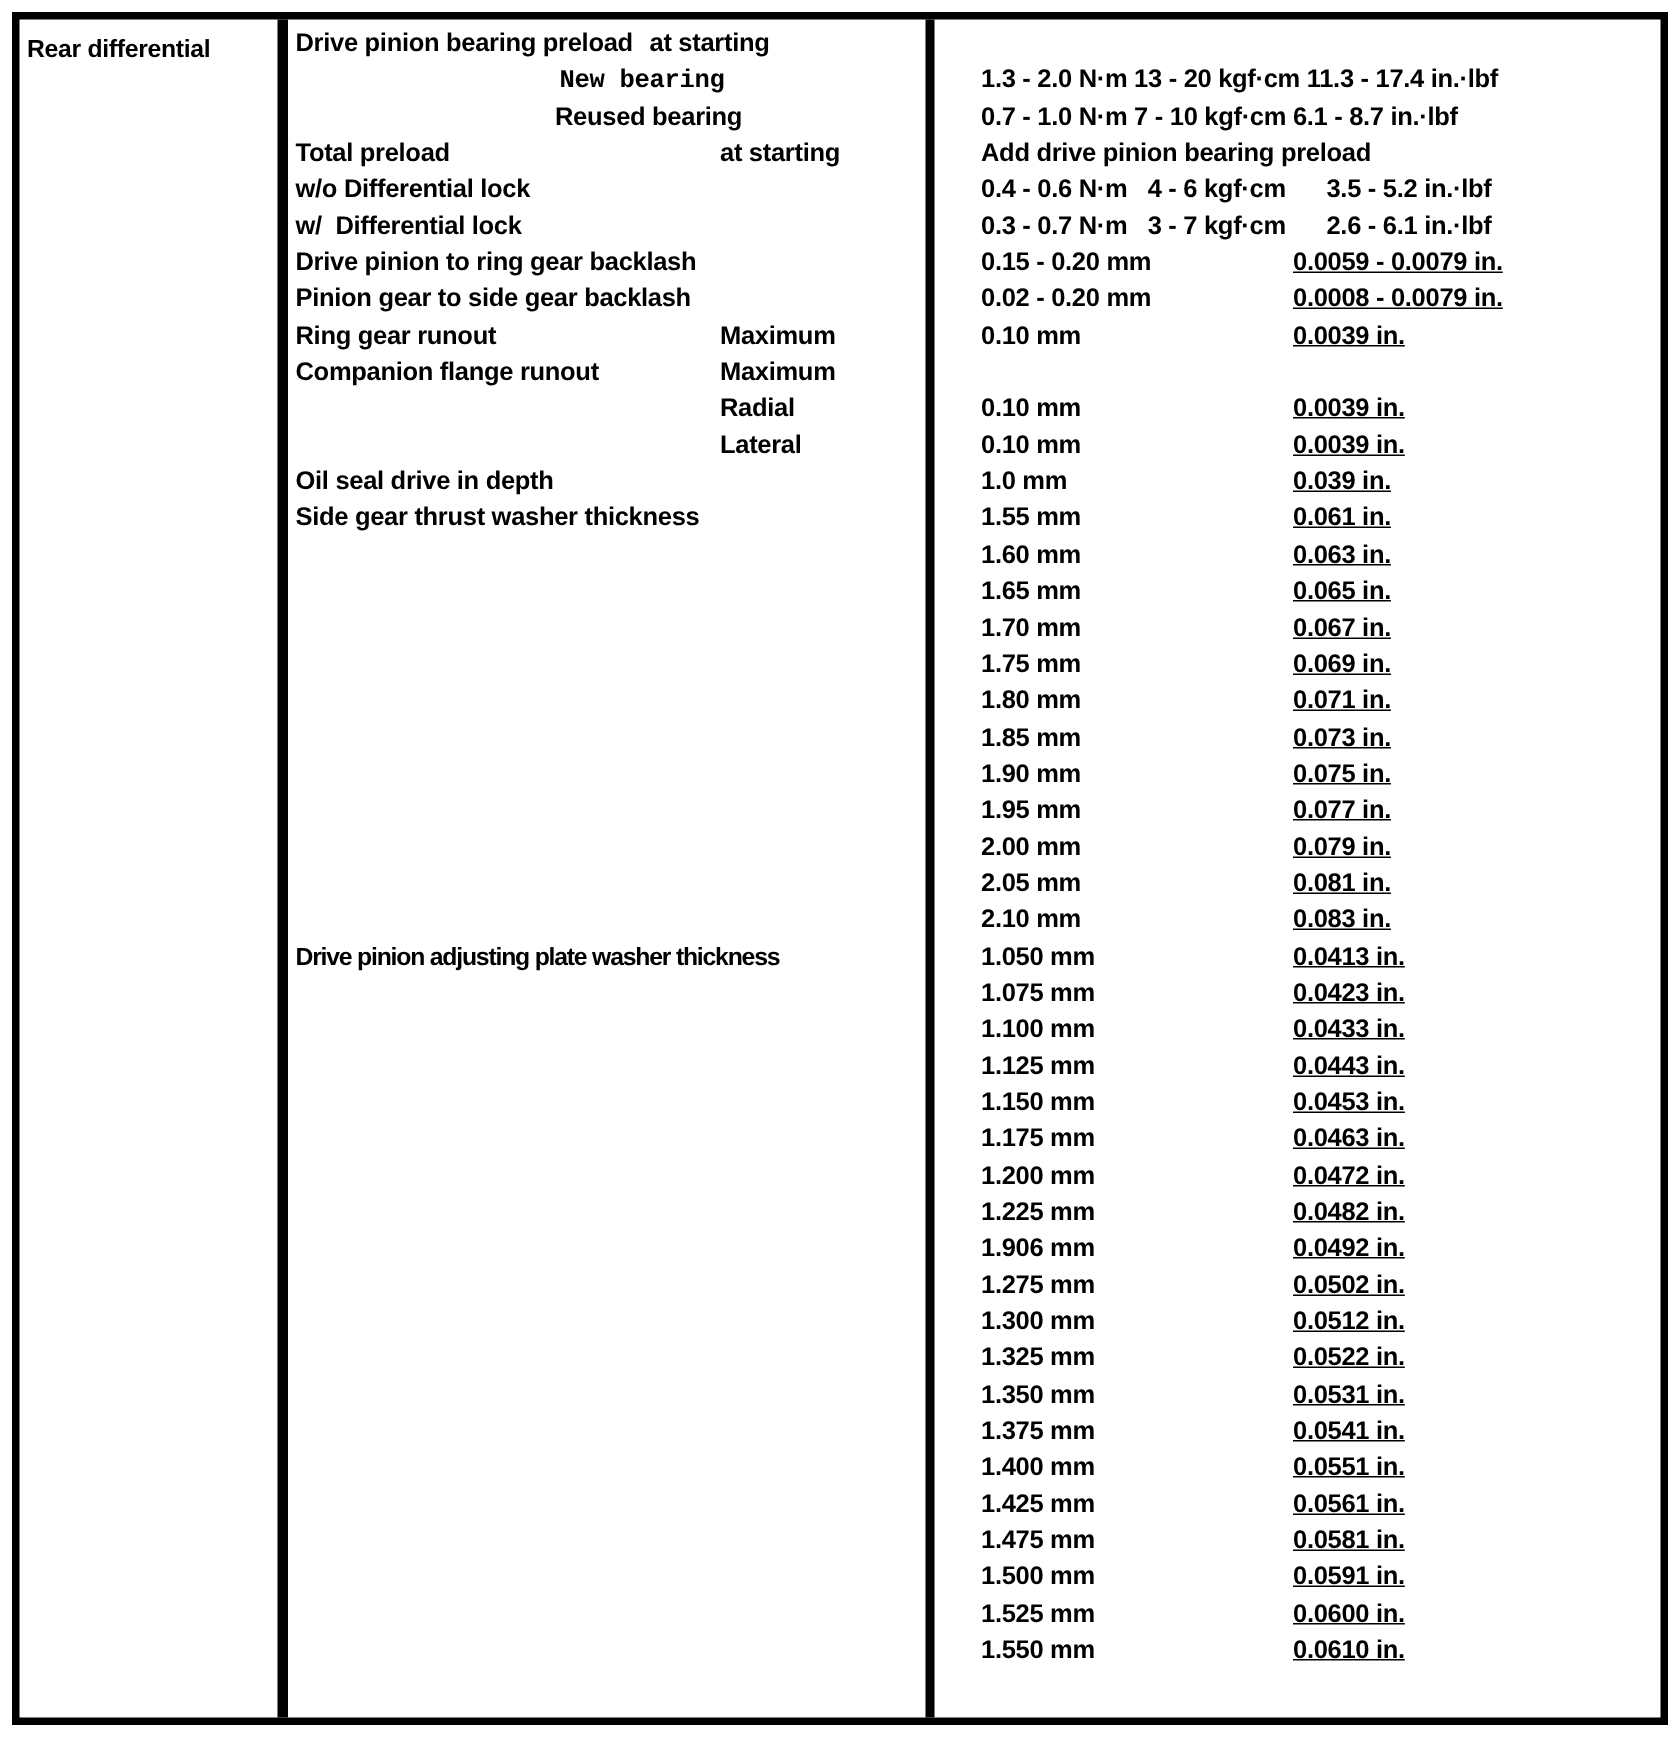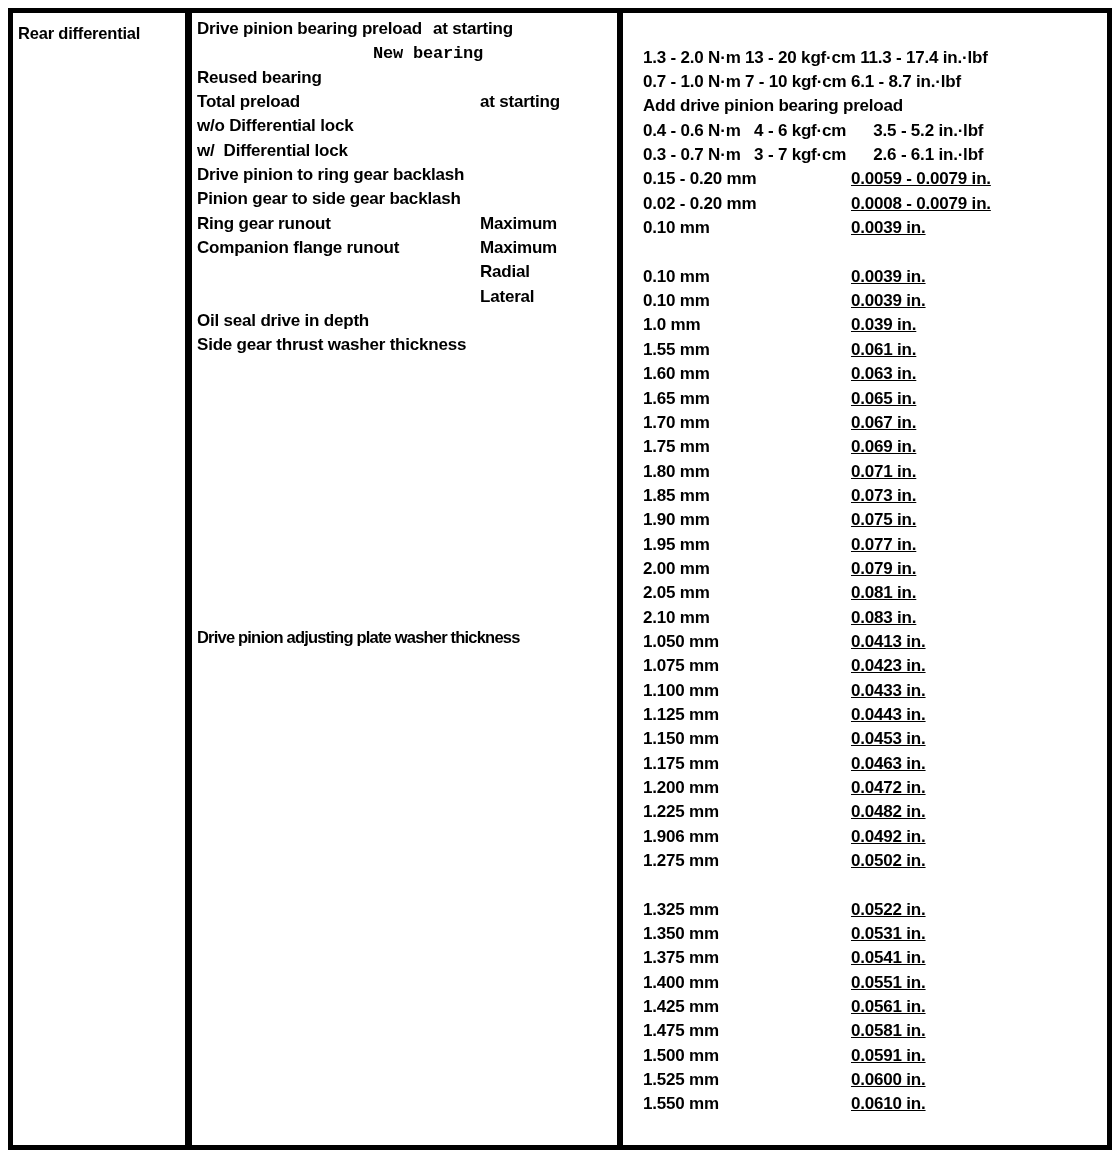--- a/index.html
+++ b/index.html
@@ -34,60 +34,61 @@
     line-height:22px;
   }
   .rows {
     position:absolute;
     left:179px; top:6px;
     width:915px;
   }
   .row {
     display:flex;
     height:24.35px;
-    align-items:flex-end;
+    align-items:flex-start;
   }
   .mid {
     position:relative;
     width:431px;
     padding-left:5px;
     height:100%;
     font-size:17px;
     white-space:pre;
   }
   .mid .lbl { display:inline-block; white-space:pre; letter-spacing:-0.2px; }
   .mid .lbl.condensed { letter-spacing:-0.8px; font-size:16.5px; }
   .mid .sub { position:absolute; left:288px; white-space:pre; letter-spacing:-0.2px; }
   .val {
     flex:1;
     padding-left:20px;
     font-size:17px;
     white-space:pre;
     letter-spacing:-0.2px;
+    margin-left:11px;
   }
   .val .mm { display:inline-block; width:208px; white-space:pre; }
   .val .inch { display:inline-block; white-space:pre;text-decoration:underline; }
 </style>
 </head>
 <body>
 
 <div class="sheet">
   <div class="section-cell">Rear differential</div>
 
   <div class="rows">
       <div class="row">
         <div class="mid"><span class="lbl">Drive pinion bearing preload</span><span class="sub" style="left: 241px;">at starting</span></div>
         <div class="val"></div>
       </div>
       <div class="row">
         <div class="mid"><span class="lbl" style="margin-left: 176px; font-family: Liberation Mono, monospace;">New bearing</span></div>
         <div class="val"><span>1.3 - 2.0 N·m 13 - 20 kgf·cm 11.3 - 17.4 in.·lbf</span></div>
       </div>
       <div class="row">
-        <div class="mid"><span class="lbl" style="">Reused bearing</span></div>
+        <div class="mid"><span class="lbl" style="margin-left: 173px;">Reused bearing</span></div>
         <div class="val"><span>0.7 - 1.0 N·m 7 - 10 kgf·cm 6.1 - 8.7 in.·lbf</span></div>
       </div>
       <div class="row">
         <div class="mid"><span class="lbl">Total preload</span><span class="sub">at starting</span></div>
         <div class="val"><span>Add drive pinion bearing preload</span></div>
       </div>
       <div class="row">
         <div class="mid"><span class="lbl">w/o Differential lock</span></div>
         <div class="val"><span>0.4 - 0.6 N·m   4 - 6 kgf·cm      3.5 - 5.2 in.·lbf</span></div>
       </div>
@@ -206,20 +207,21 @@
       <div class="row">
         <div class="mid"></div>
         <div class="val"><span class="mm">1.906 mm</span><span class="inch">0.0492 in.</span></div>
       </div>
       <div class="row">
         <div class="mid"></div>
         <div class="val"><span class="mm">1.275 mm</span><span class="inch">0.0502 in.</span></div>
       </div>
       <div class="row">
         <div class="mid"></div>
+        <div class="val"><span class="mm">1.300 mm</span><span class="inch">0.0512 in.</span></div>
       </div>
       <div class="row">
         <div class="mid"></div>
         <div class="val"><span class="mm">1.325 mm</span><span class="inch">0.0522 in.</span></div>
       </div>
       <div class="row">
         <div class="mid"></div>
         <div class="val"><span class="mm">1.350 mm</span><span class="inch">0.0531 in.</span></div>
       </div>
       <div class="row">

